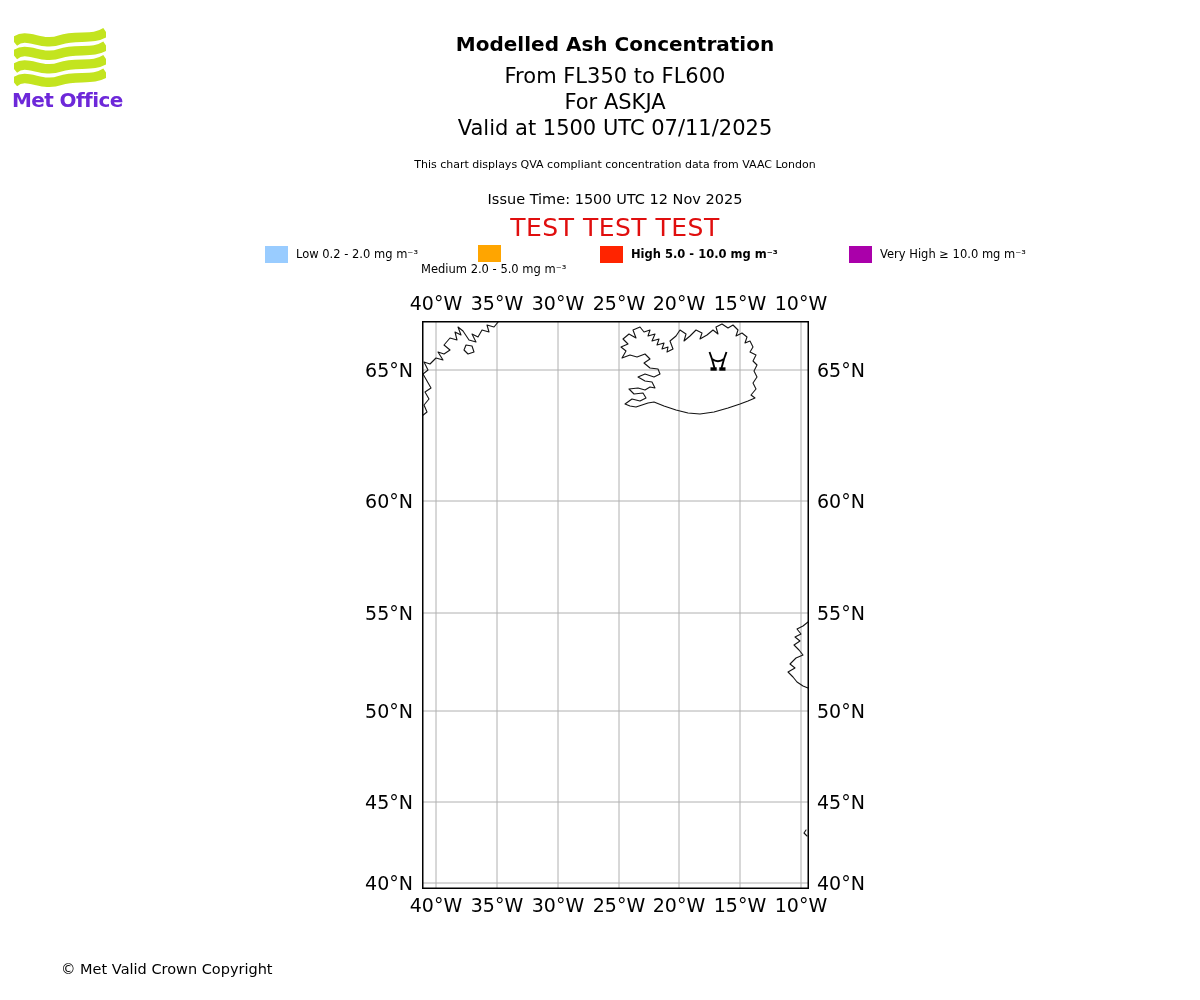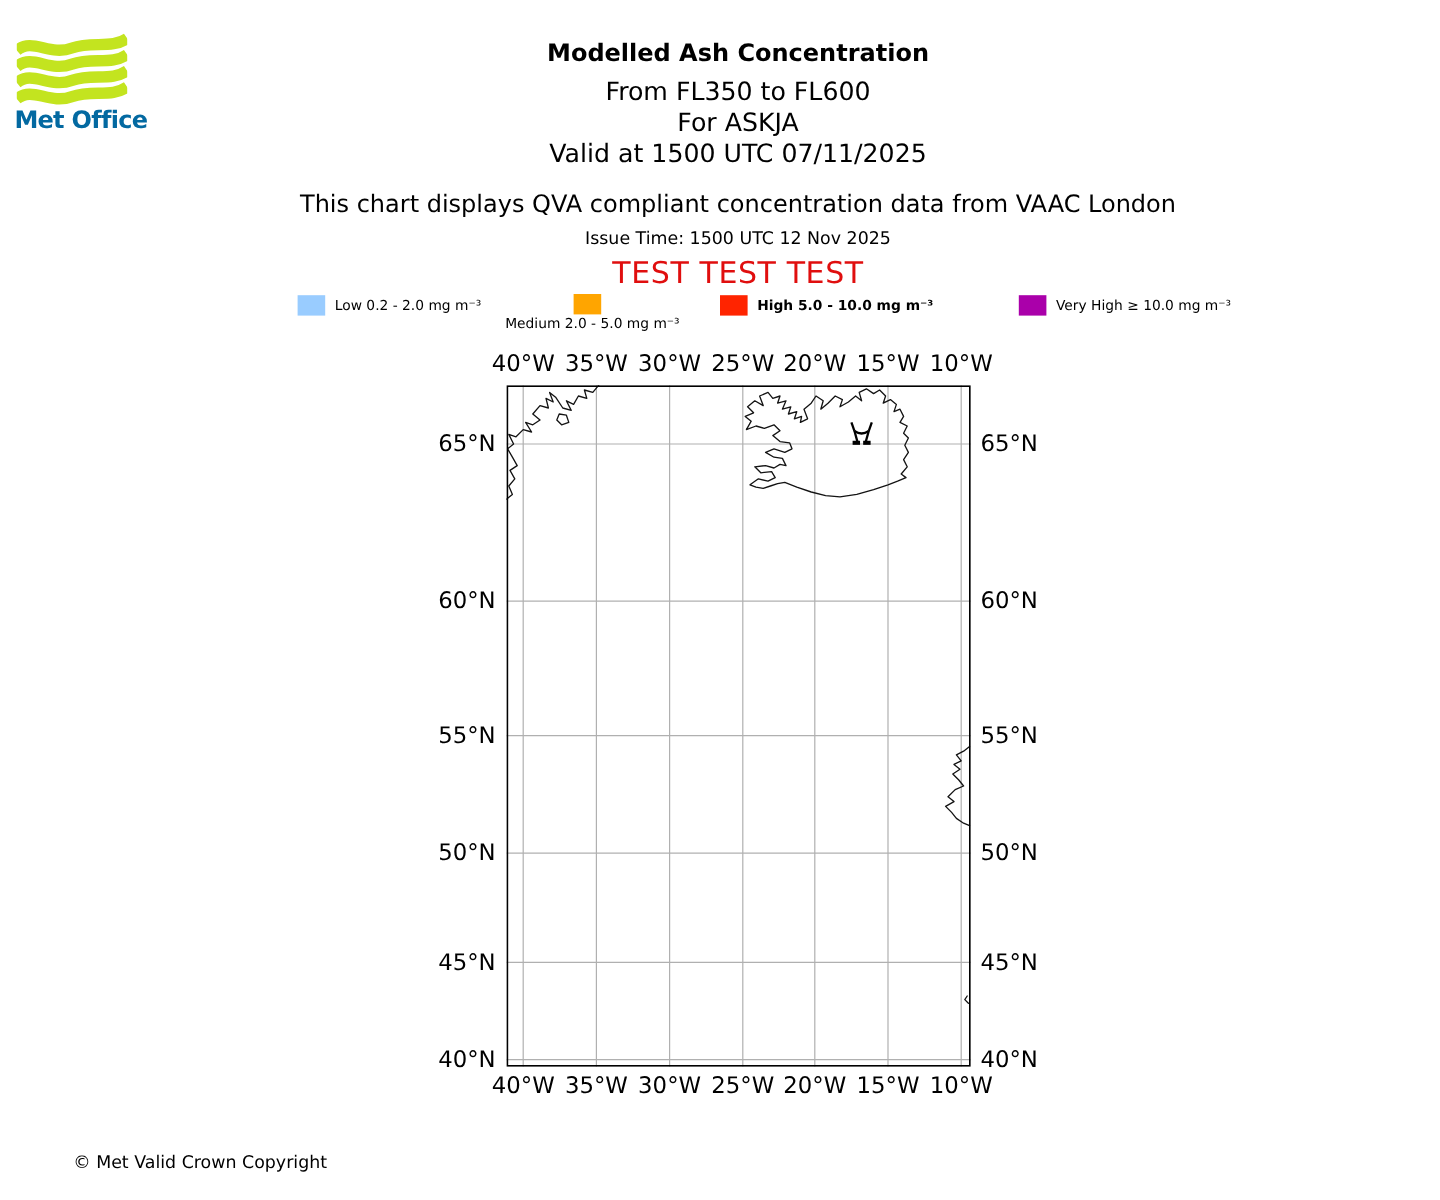--- a/index.html
+++ b/index.html
@@ -5,21 +5,21 @@
   html,body{margin:0;padding:0;background:#ffffff;}
   #page{position:relative;width:1200px;height:1000px;background:#ffffff;overflow:hidden;
         font-family:"DejaVu Sans","Liberation Sans",sans-serif;color:#000;}
   .abs{position:absolute;}
   .centered{left:215px;width:800px;text-align:center;}
   .title{top:32px;font-size:20px;font-weight:bold;}
   .sub{font-size:21px;font-weight:400;}
   .sub1{top:64px;}
   .sub2{top:90px;}
   .sub3{top:116px;}
-  .note{top:158px;font-size:20px;}
+  .note{top:158px;font-size:11px;}
   .issue{top:191px;font-size:14.5px;}
   .test{top:213px;font-size:25px;letter-spacing:0.5px;}
   .legend-entry{display:flex;align-items:center;top:245px;height:18px;}
   .swatch{width:23px;height:17px;margin-right:8px;flex:0 0 auto;}
   .legend-label{font-size:11.5px;white-space:nowrap;}
   .axis-label{font-size:19px;white-space:nowrap;}
   .lon-label{transform:translateX(-50%);}
   .lat-label-left{width:80px;text-align:right;transform:translateY(-50%);}
   .lat-label-right{transform:translateY(-50%);}
   .brand-text{left:12px;top:88px;font-size:20px;font-weight:bold;letter-spacing:-0.6px;}
@@ -31,31 +31,31 @@
 <div id="page">
 
   <svg class="abs" style="left:14px;top:27px;" width="92" height="62" viewBox="0 0 92 62">
     <g fill="none" stroke="#C3E41F" stroke-width="9.5">
       <path d="M0,15 C13,4 27,20 46,13 C63,7 79,14 92,5"></path>
       <path d="M0,28.5 C13,17.5 27,33.5 46,26.5 C63,20.5 79,27.5 92,18.5"></path>
       <path d="M0,42 C13,31 27,47 46,40 C63,34 79,41 92,32"></path>
       <path d="M0,55.5 C13,44.5 27,60.5 46,53.5 C63,47.5 79,54.5 92,45.5"></path>
     </g>
   </svg>
-  <div class="abs brand-text" style="color: #0369a1;">Met Office</div>
+  <div class="abs brand-text" style="color: #6d28d9;">Met Office</div>
 
   <div class="abs centered title">Modelled Ash Concentration</div>
   <div class="abs centered sub sub1">From FL350 to FL600</div>
   <div class="abs centered sub sub2">For ASKJA</div>
   <div class="abs centered sub sub3">Valid at 1500 UTC 07/11/2025</div>
   <div class="abs centered note">This chart displays QVA compliant concentration data from VAAC London</div>
   <div class="abs centered issue">Issue Time: 1500 UTC 12 Nov 2025</div>
   <div class="abs centered test" style="color: rgb(224, 14, 14);">TEST TEST TEST</div>
 
-  <div class="abs legend-entry" style="left:248px;">
+  <div class="abs legend-entry" style="left:265px;">
     <span class="swatch" style="background: rgb(153, 204, 255);"></span>
     <span class="legend-label">Low 0.2 - 2.0 mg m⁻³</span>
   </div>
   <div class="abs legend-entry" style="left:421px;flex-direction:column;">
     <span class="swatch" style="background: rgb(255, 165, 0);"></span>
     <span class="legend-label">Medium 2.0 - 5.0 mg m⁻³</span>
   </div>
   <div class="abs legend-entry" style="left:600px;font-weight:bold;">
     <span class="swatch" style="background: rgb(255, 36, 0);"></span>
     <span class="legend-label">High 5.0 - 10.0 mg m⁻³</span>

